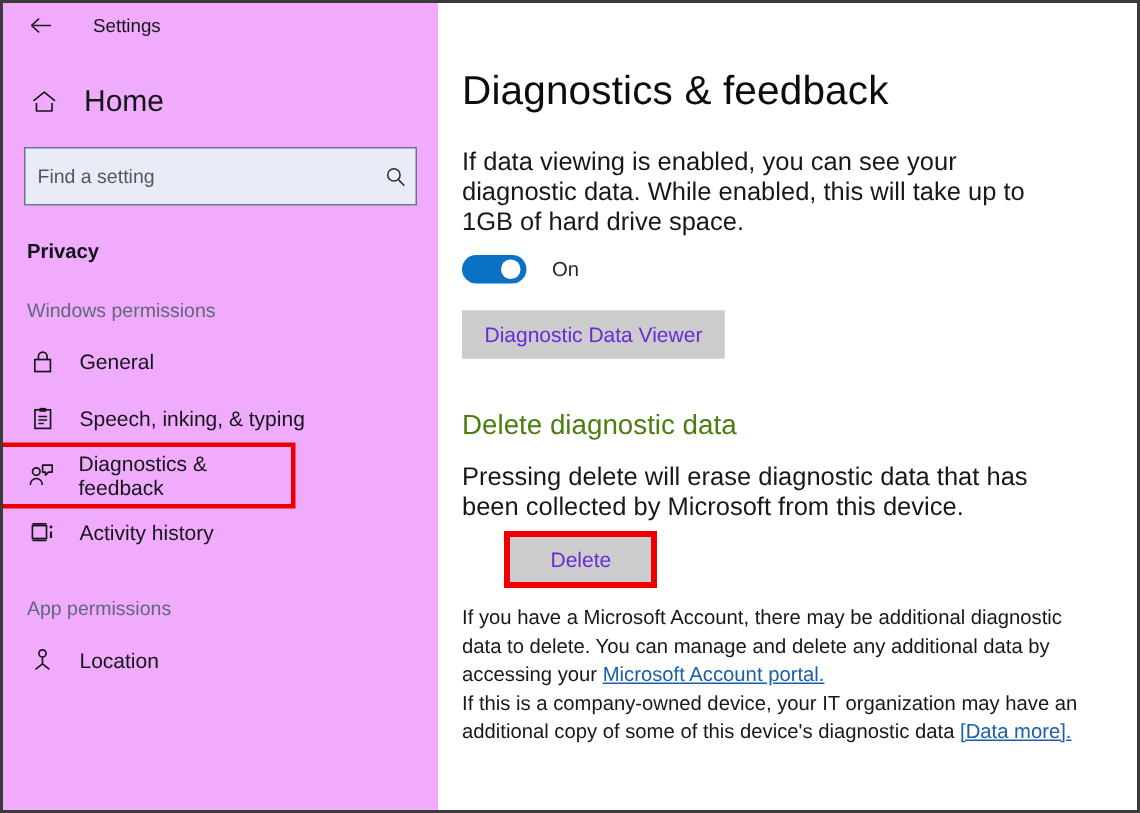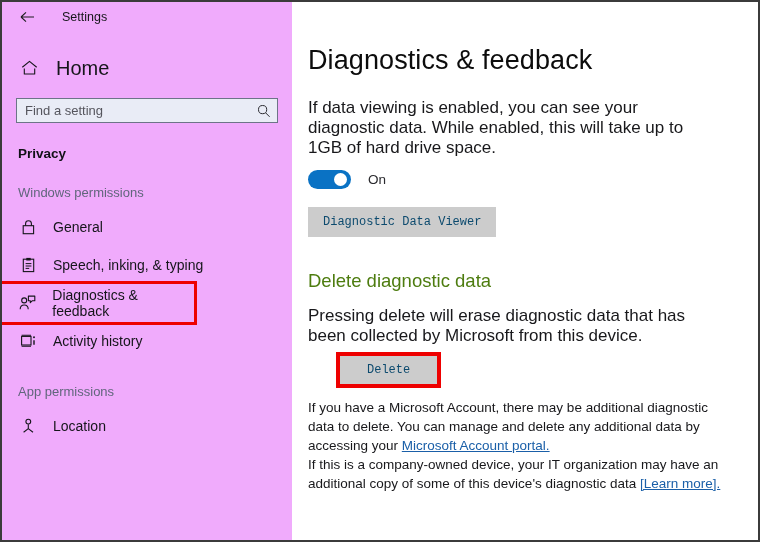--- a/index.html
+++ b/index.html
@@ -62,21 +62,21 @@
     justify-content: center;
     color: #16161a;
   }
   .home-row .lbl {
     margin-left: 16px;
     font-size: 20px;
     color: #16161a;
   }
   .search-wrap {
     margin: 13px 14px 0 14px;
-    height: 25px;
+    height: 39px;
     background: #e9ecf6;
     border: 1px solid #6d7488;
     display: flex;
     align-items: center;
     box-sizing: border-box;
   }
   .search-input {
     flex: 1;
     border: 0;
     outline: 0;
@@ -176,23 +176,23 @@
   }
   .toggle-label {
     margin-left: 17px;
     font-size: 13.5px;
     color: #2a2a2e;
   }
   .win-button {
     display: inline-block;
     background: #cccccc;
     border: 1px solid #cccccc;
-    color: #0c4a6e;
-    font-family: Liberation Mono, monospace;
-    font-size: 12px;
+    color: #6d28d9;
+    font-family: Liberation Sans, sans-serif;
+    font-size: 14px;
     padding: 7px 14px;
     margin-top: 18px;
     cursor: default;
   }
   .win-button.delete {
     padding: 6px 26px;
     margin-top: 10px;
     margin-left: 32px;
     outline: 4px solid #ee0000;
   }
@@ -336,17 +336,17 @@
 
     <div>
       <button class="win-button delete">Delete</button>
     </div>
 
     <div class="para-bottom">
       <span>If you have a Microsoft Account, there may be additional diagnostic data to delete. You can manage and delete any additional data by accessing your </span><a class="link" href="#">Microsoft Account portal.</a>
     </div>
 
     <div class="para-bottom" style="margin-top:0;">
-      <span>If this is a company-owned device, your IT organization may have an additional copy of some of this device's diagnostic data </span><a class="link" href="#">[Learn more].</a>
+      <span>If this is a company-owned device, your IT organization may have an additional copy of some of this device's diagnostic data </span><a class="link" href="#">[Data more].</a>
     </div>
 
   </div>
 </div>
 
 </body></html>

